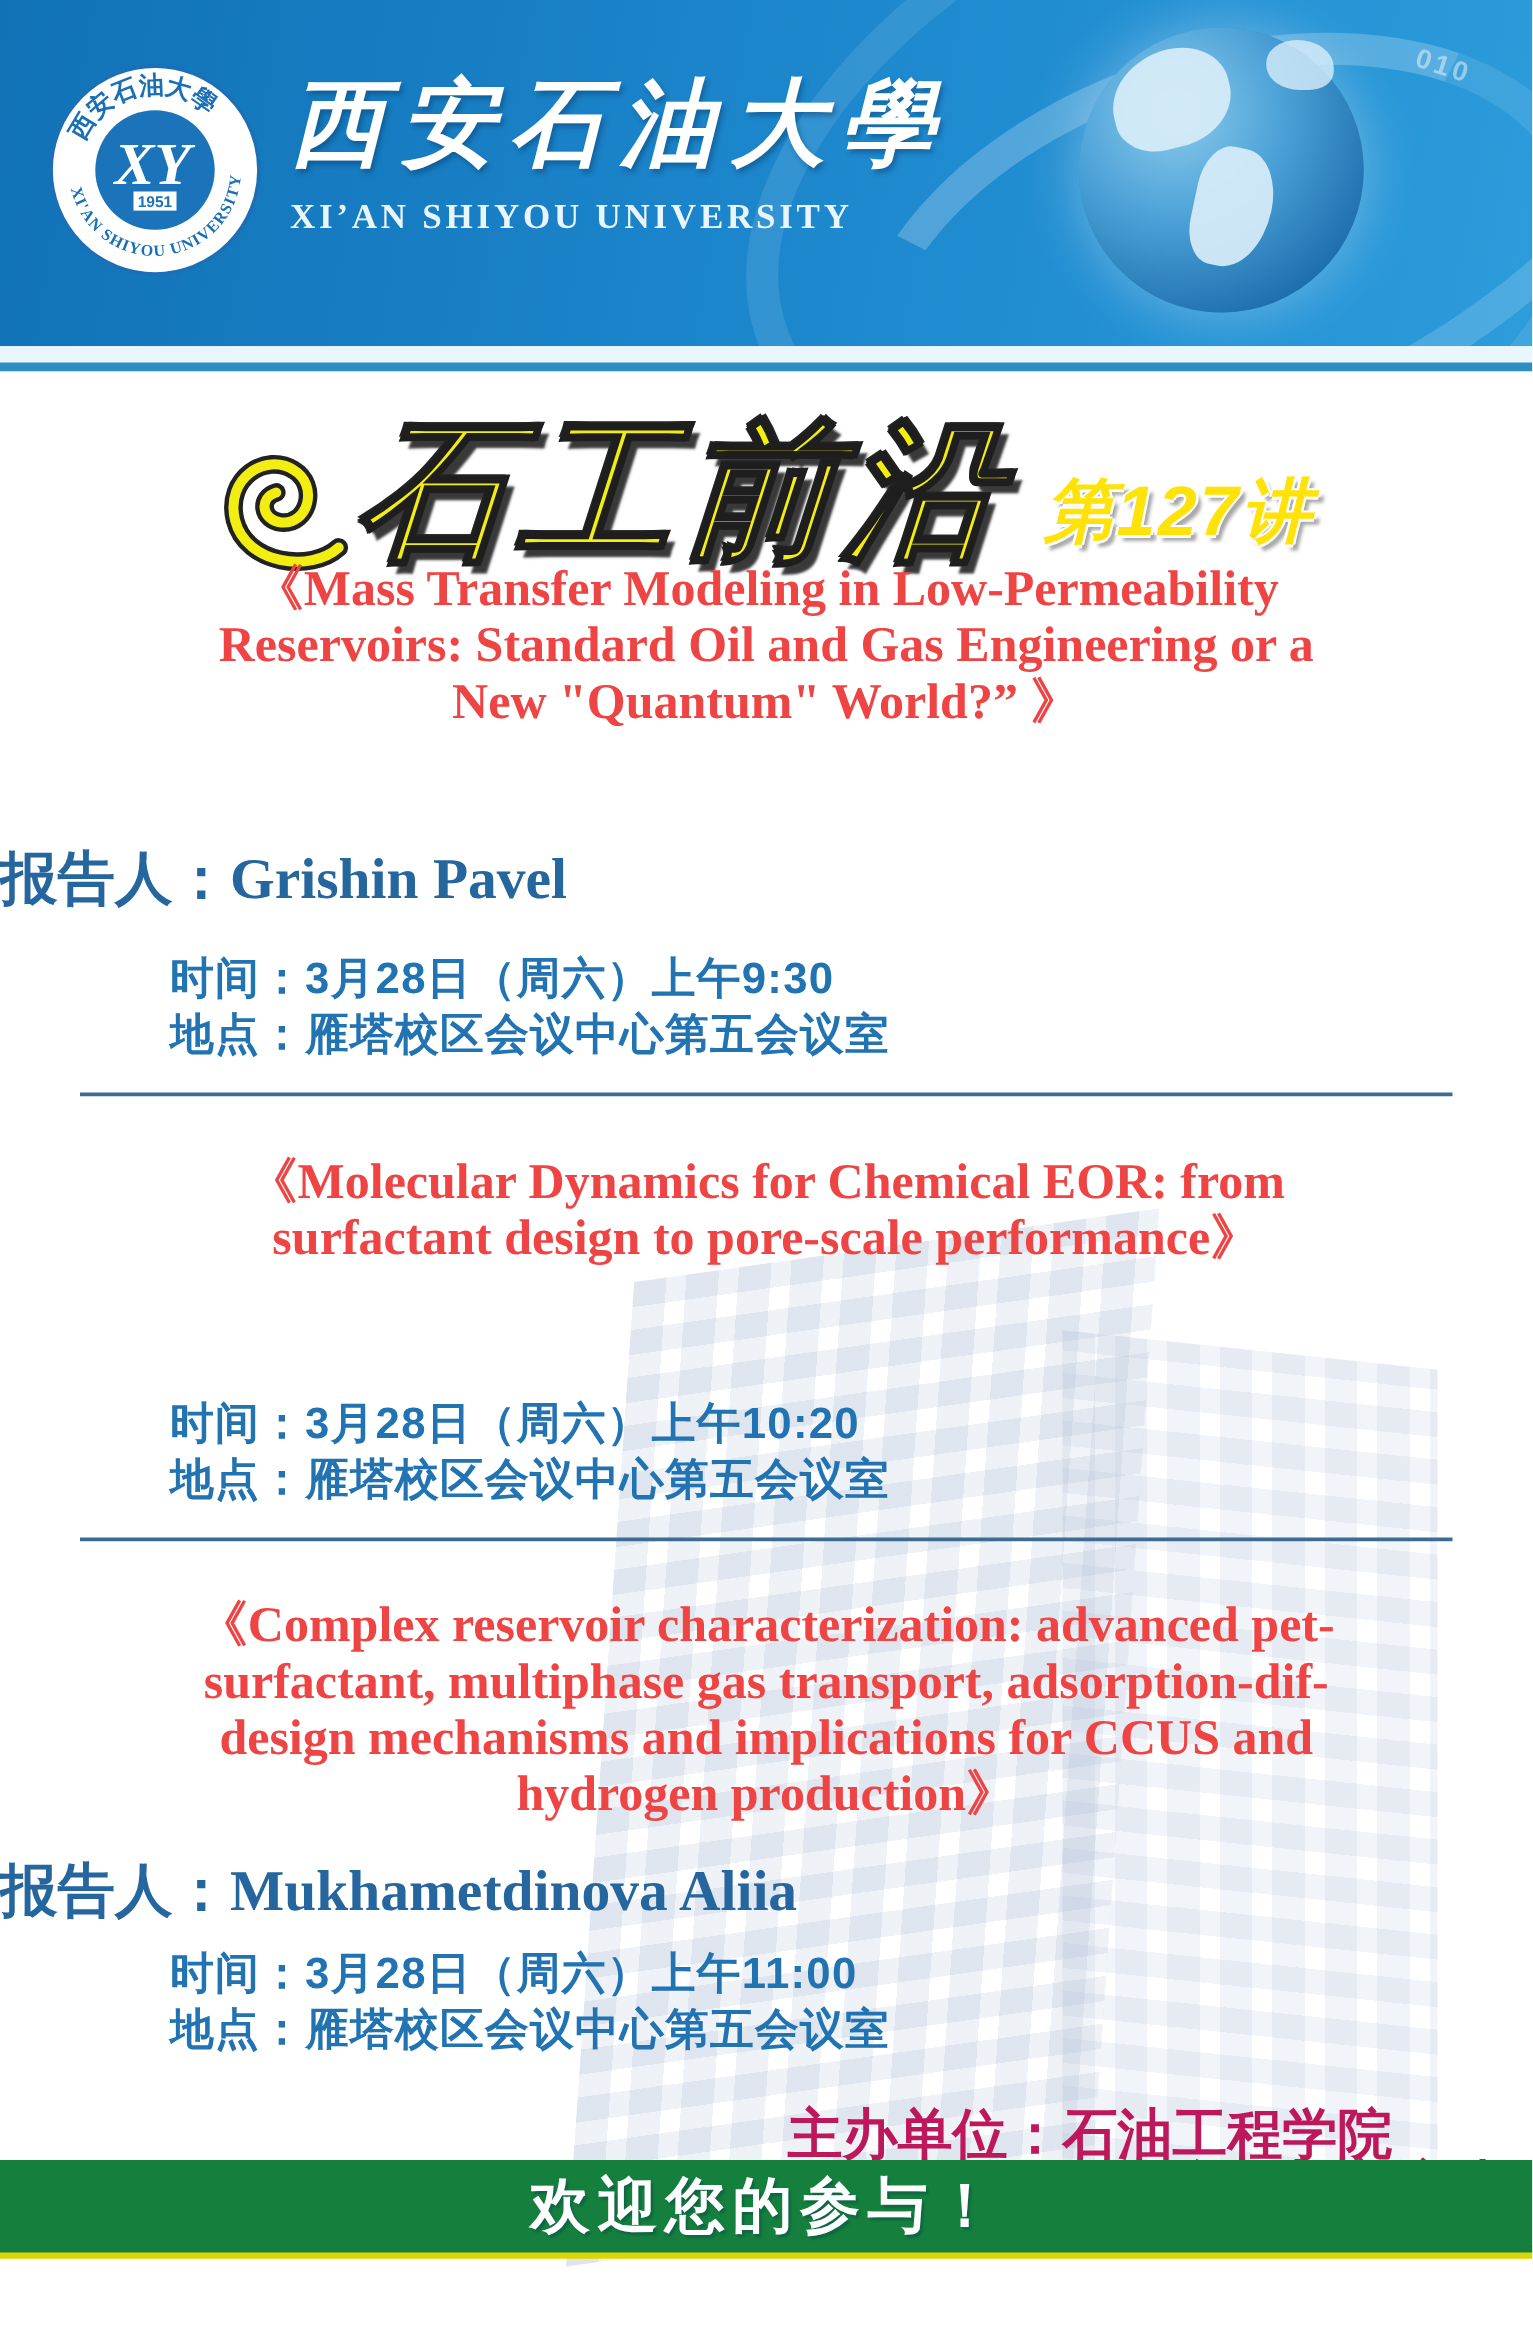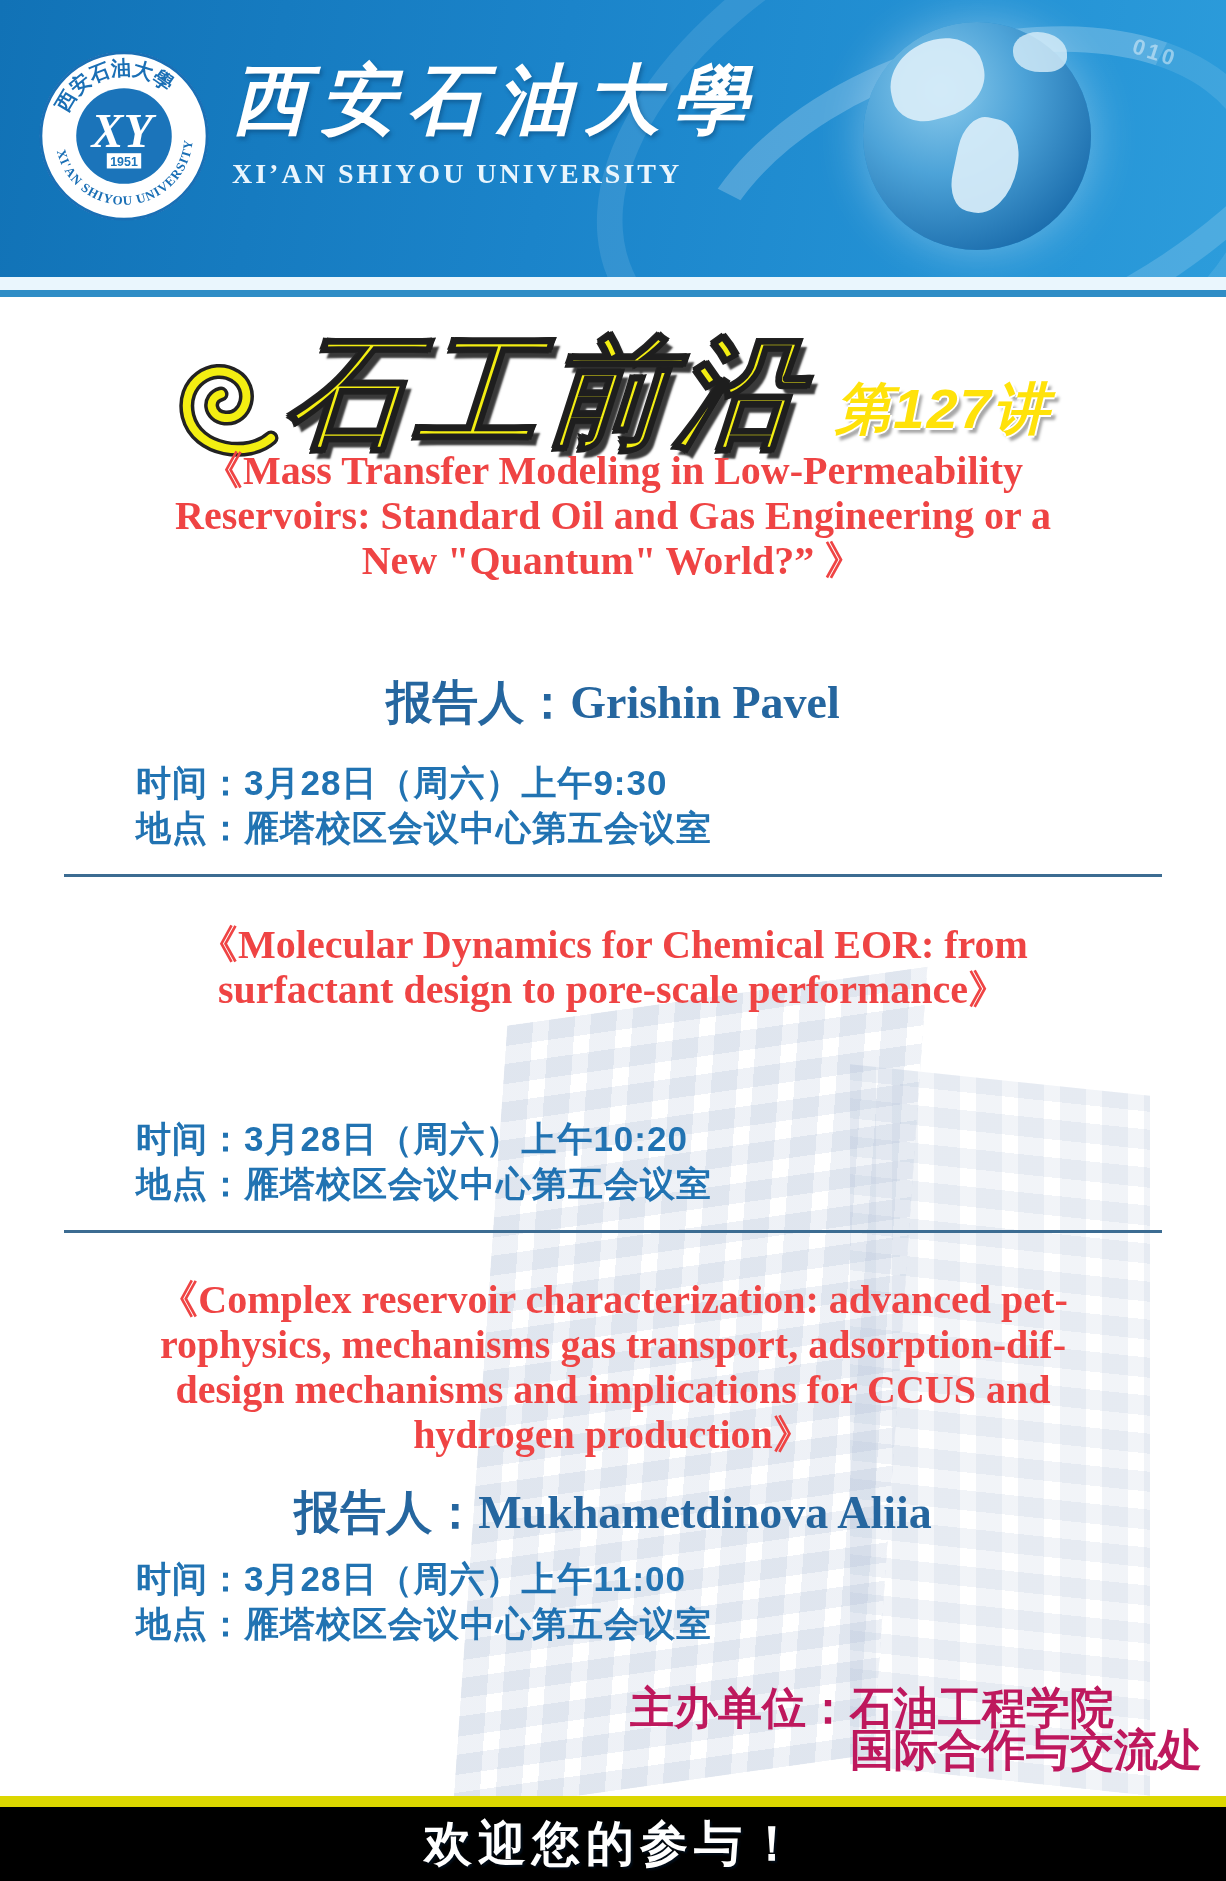--- a/index.html
+++ b/index.html
@@ -70,21 +70,21 @@
     text-shadow:-2px 0 #fff,2px 0 #fff,0 -2px #fff,0 2px #fff,4px 5px 3px rgba(0,0,0,0.35);
   }
 
   
   .lec-title{
     position:absolute;left:63px;width:1100px;text-align:center;
     font-family:"Liberation Serif","DejaVu Serif",serif;font-weight:bold;
     font-size:40px;line-height:45px;color:#ef4444;
   }
   .speaker{
-    position:absolute;left:0;width:1226px;text-align:center;
+    position:absolute;left:0;width:1226px;text-align:left;
     font-family:"Liberation Serif","DejaVu Serif",serif;font-weight:bold;
     font-size:46px;color:#25669f;
   }
   .info{
     position:absolute;left:136px;font-weight:bold;font-size:35px;line-height:45px;color:#2173b2;
     letter-spacing:1px;
   }
   .info .row{white-space:nowrap;}
   .divider{position:absolute;left:64px;width:1098px;height:3px;background:#3c6c92;}
 
@@ -92,21 +92,21 @@
   #t2{top:922px;} #s2{top:1040px;} #i2{top:1116px;} #d2{top:1230px;}
   #t3{top:1277px;} #s3{top:1482px;} #i3{top:1556px;}
 
   
   .organizer{
     position:absolute;left:630px;top:1687px;display:flex;
     font-size:44px;font-weight:bold;color:#be185d;line-height:42px;
   }
   
   .footer-yellow{position:absolute;top:1796px;left:0;width:1226px;height:11px;background:#dcd700;}
-  .footer{position:absolute;top:1807px;left:0;width:1226px;height:74px;background:#000000;
+  .footer{position:absolute;top:1728px;left:0;width:1226px;height:74px;background:#15803d;
     display:flex;align-items:center;justify-content:center;}
   .footer-text{font-size:48px;font-weight:bold;color:#ffffff;letter-spacing:6px;
     text-shadow:2px 2px 2px rgba(0,40,80,.3);}
 </style>
 </head>
 <body>
 
 <div class="poster">
 
   <div class="header">
@@ -179,21 +179,21 @@
       <div>surfactant design to pore-scale performance》</div>
     </div>
     <div class="info" id="i2">
       <div class="row"><span>时间：</span><span>3月28日（周六）上午10:20</span></div>
       <div class="row"><span>地点：</span><span>雁塔校区会议中心第五会议室</span></div>
     </div>
     <div class="divider" id="d2"></div>
 
     <div class="lec-title" id="t3">
       <div>《Complex reservoir characterization: advanced pet-</div>
-      <div>rophysics, mechanisms gas transport, adsorption-dif-</div>
+      <div>surfactant, multiphase gas transport, adsorption-dif-</div>
       <div>design mechanisms and implications for CCUS and</div>
       <div>hydrogen production》</div>
     </div>
     <div class="speaker" id="s3">
       <span>报告人：</span><span>Mukhametdinova Aliia</span>
     </div>
     <div class="info" id="i3">
       <div class="row"><span>时间：</span><span>3月28日（周六）上午11:00</span></div>
       <div class="row"><span>地点：</span><span>雁塔校区会议中心第五会议室</span></div>
     </div>

